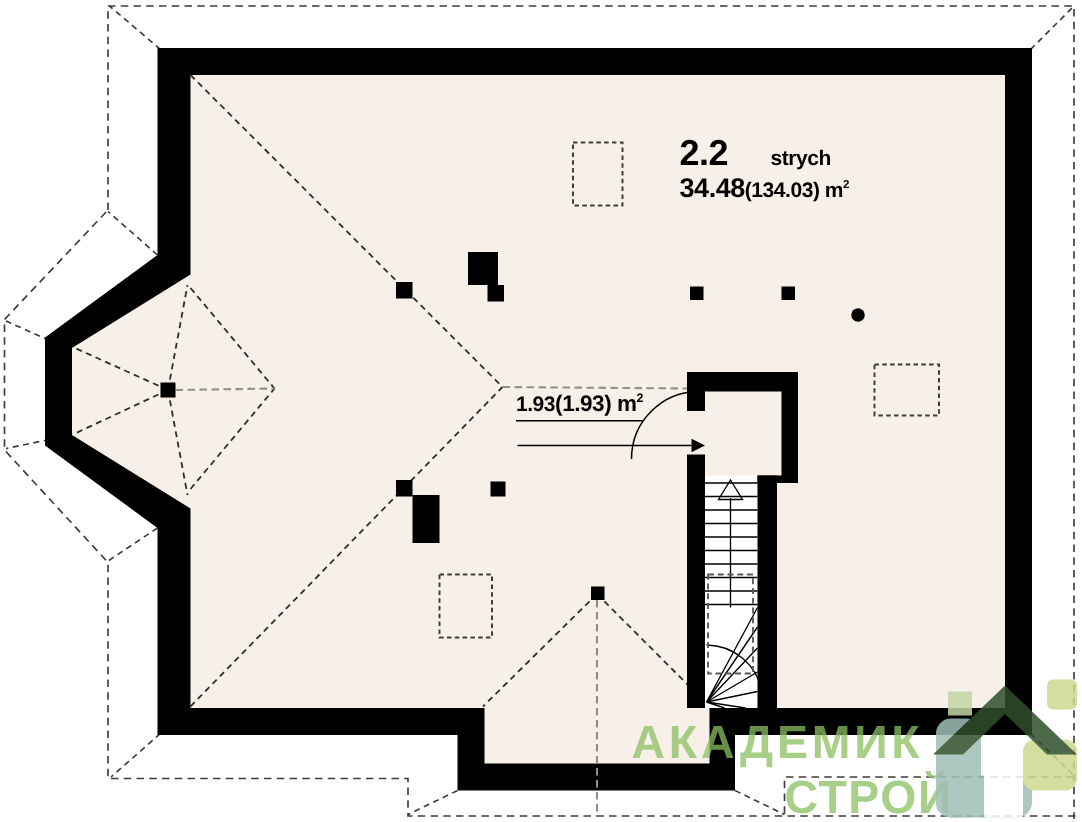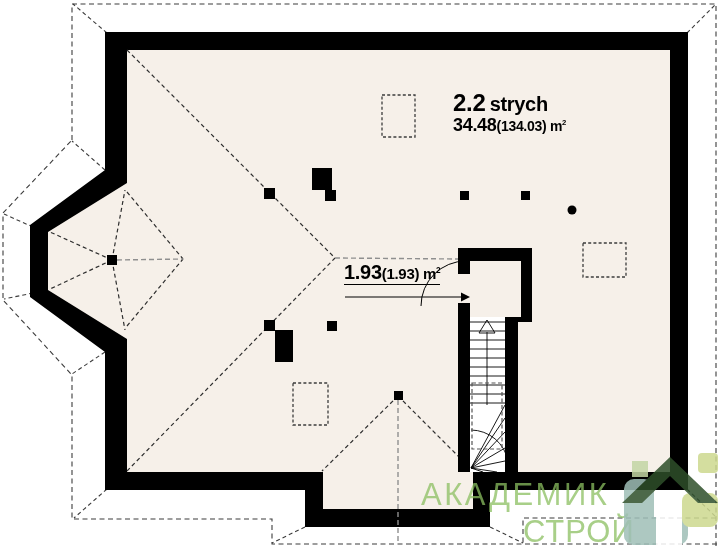--- a/index.html
+++ b/index.html
@@ -6,33 +6,33 @@
   .stage{
     position:relative;width:721px;height:548px;background:#ffffff;
     overflow:hidden;font-family:"Liberation Sans",sans-serif;
   }
   .stage svg.plan{position:absolute;left:0;top:0;z-index:1;}
   .label{position:absolute;z-index:2;color:#000;letter-spacing:-0.3px;line-height:1.05;white-space:nowrap;}
   .label .big{font-weight:bold;}
   .label .med{font-weight:bold;}
   .label-strych{left:453px;top:90px;}
   .label-strych .l1 .big{font-size:24px;}
-  .label-strych .l1 .med{font-size:20px;}
+  .label-strych .l1 .med{font-size:14px;margin-left:24px;}
   .label-strych .l2{margin-top:1px;}
   .label-strych .l2 .big{font-size:18px;}
   .label-strych .l2 .med{font-size:14px;}
   .label-kom{left:344px;top:261px;}
   .label-kom .l1 .big{font-size:15px;}
   .label-kom .l1 .med{font-size:12.5px;}
   .label-kom .l2{margin-top:1px;display:inline-block;border-bottom:1.6px solid #000;padding-bottom:1px;}
-  .label-kom .l2 .big{font-size:20px;}
+  .label-kom .l2 .big{font-size:14px;}
   .label-kom .l2 .med{font-size:15px;}
   .label sup{font-size:0.55em;font-weight:bold;}
   .wm{
-    position:absolute;z-index:3;font-weight:normal;
+    position:absolute;z-index:3;font-weight:bold;
     color:rgba(139,191,96,0.75);
   }
   .wm1{left:421px;top:477px;font-size:31px;letter-spacing:2.5px;}
   .wm2{left:523px;top:514px;font-size:31px;letter-spacing:1px;}
   .logo-mark{position:absolute;z-index:3;left:620px;top:441px;width:100px;height:106px;}
 </style>
 </head>
 <body>
 
 <div class="stage">

